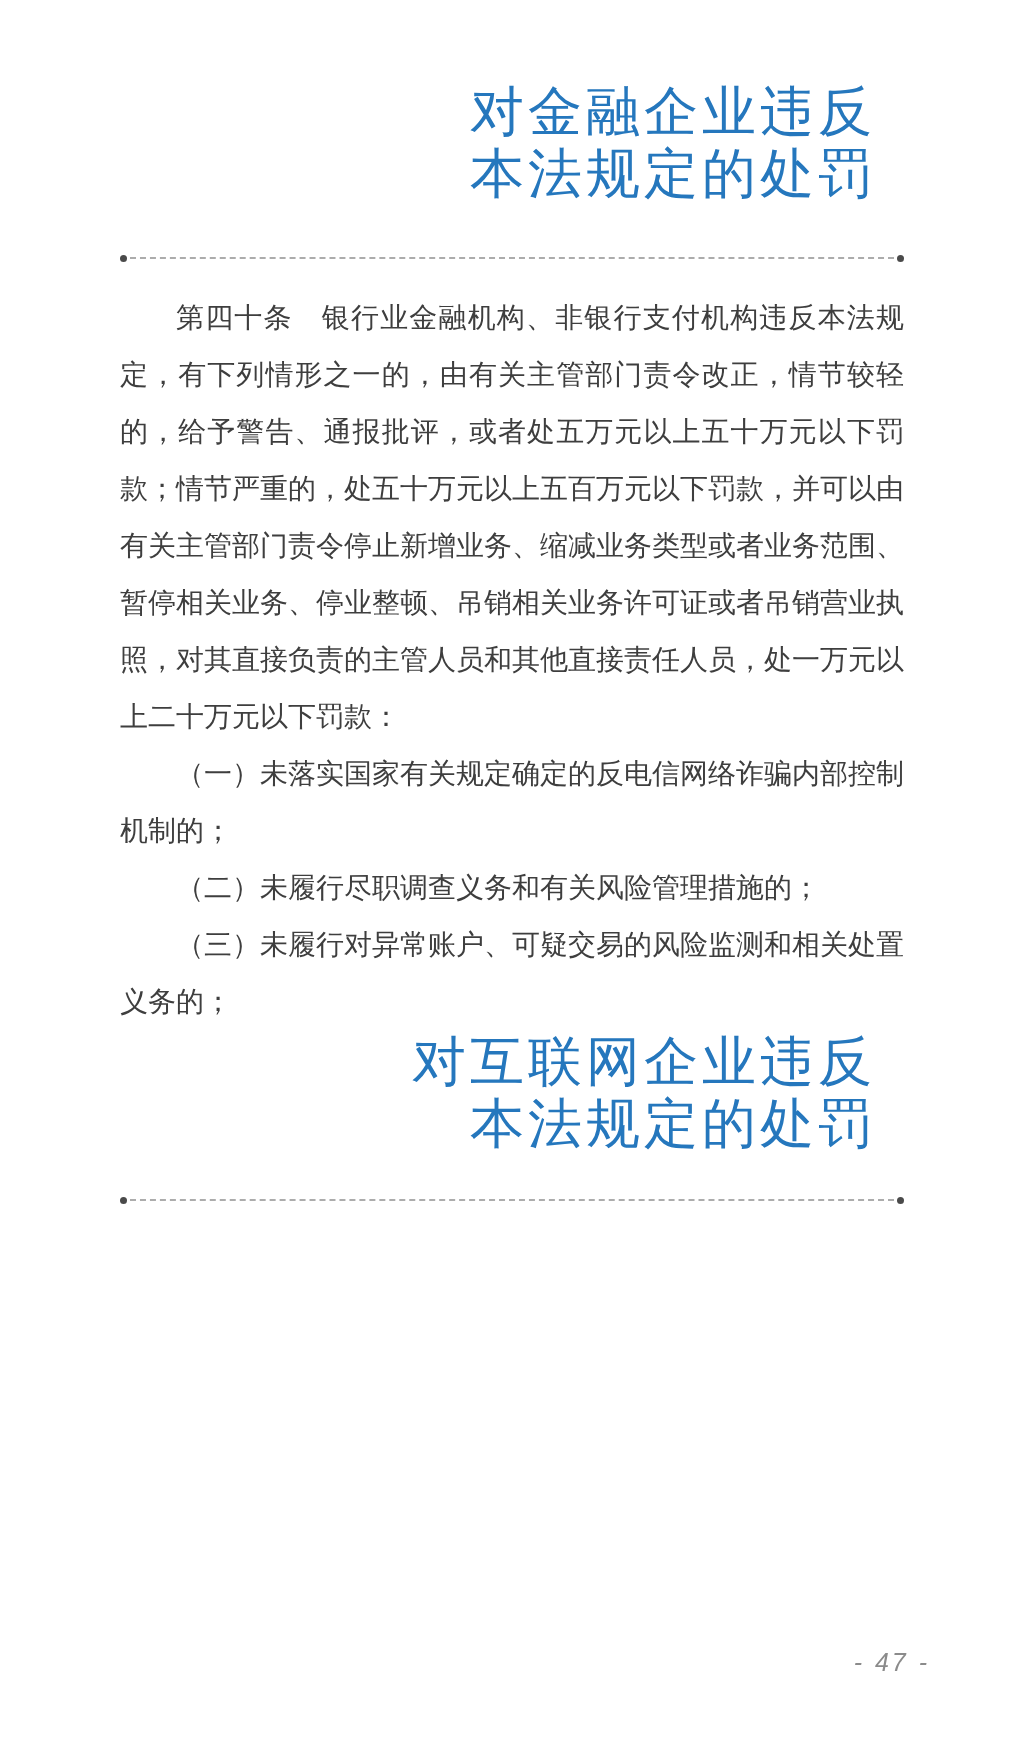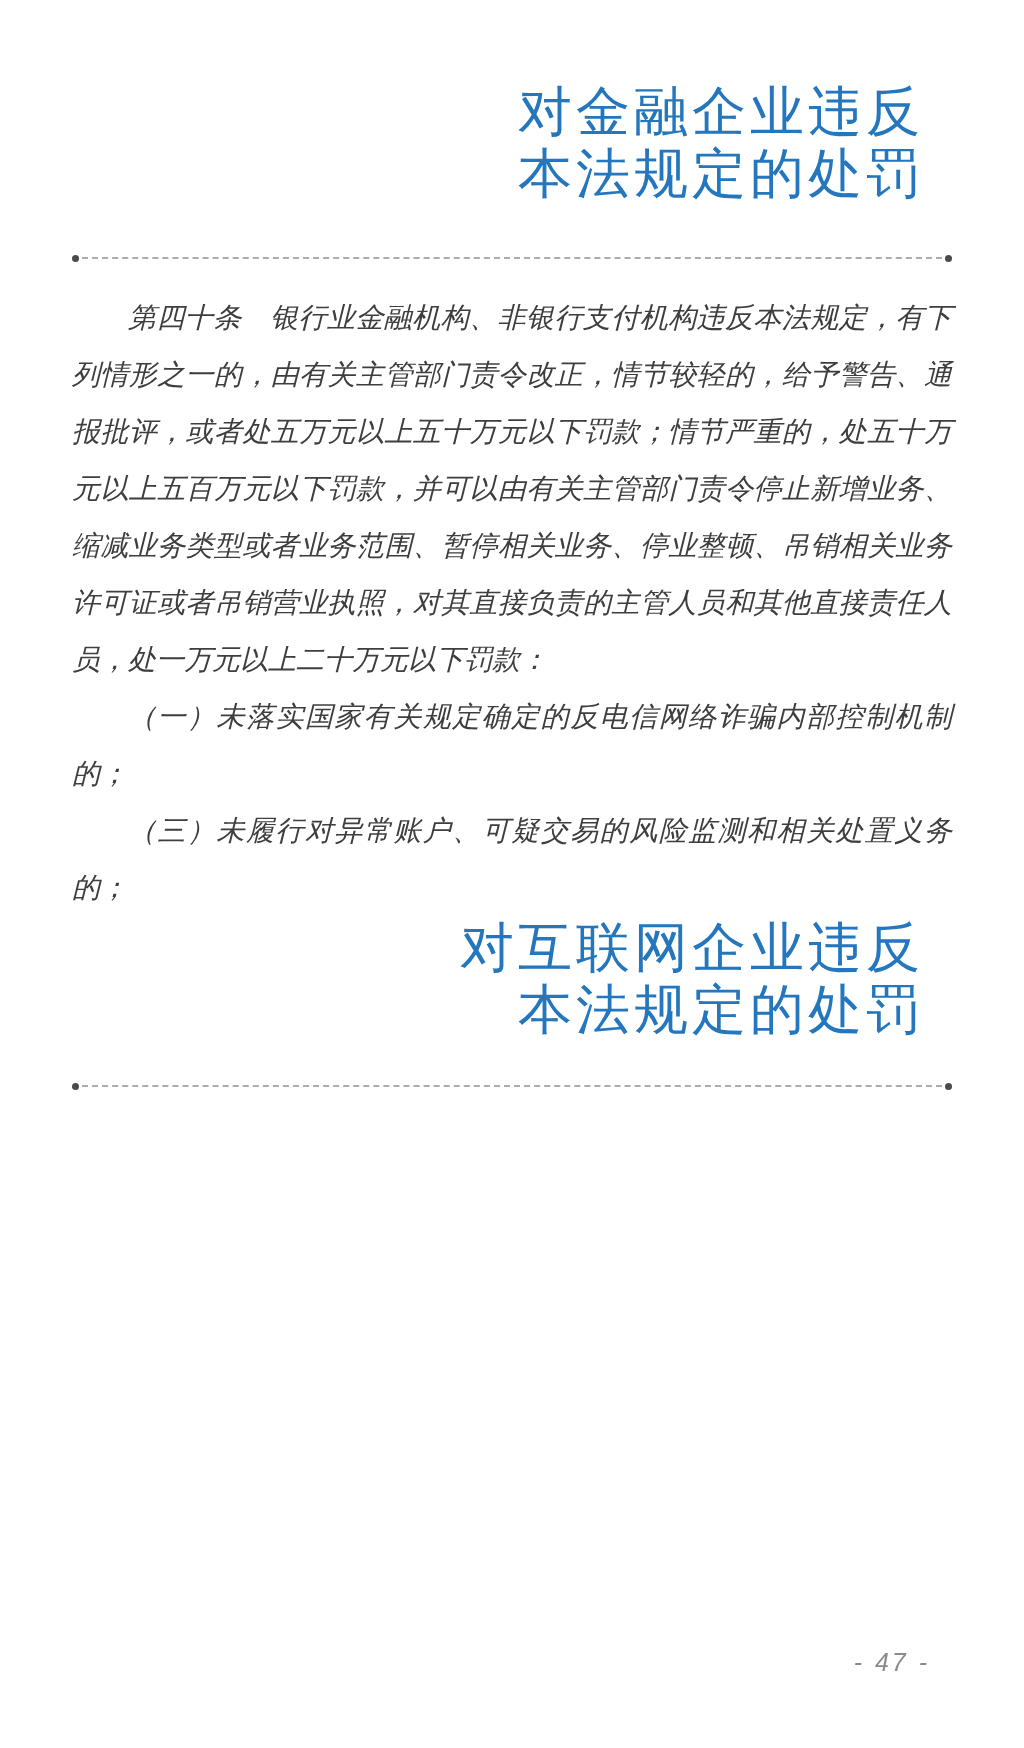--- a/index.html
+++ b/index.html
@@ -10,21 +10,21 @@
   body {
     width: 1024px;
     height: 1748px;
     font-family: "Liberation Sans", sans-serif;
   }
   .page {
     position: relative;
     width: 1024px;
     height: 1748px;
     box-sizing: border-box;
-    padding: 0 72px;
+    padding: 0 120px;
     overflow: hidden;
     background: #ffffff;
   }
   .heading {
     margin: 0;
     padding-right: 28px;
     text-align: right;
     color: var(--accent, #2577BD);
     font-size: 54px;
     line-height: 62px;
@@ -60,21 +60,20 @@
     margin-top: 27px;
     font-size: 28px;
     line-height: 57px;
     color: var(--ink, #3E3E3E);
     text-align: justify;
   }
   .section-2 .body { margin-top: 32px; }
   .body p {
     margin: 0;
     text-indent: 2em;
-    font-style: italic;
   }
 
   .page-number {
     position: absolute;
     top: 1648px;
     right: 94px;
     font-size: 25px;
     letter-spacing: 3px;
     color: var(--pagenum, #8B8B8B);
     white-space: nowrap;
@@ -92,20 +91,21 @@
       <span class="hline">本法规定的处罚</span>
     </h1>
     <div class="divider">
       <span class="dot"></span>
       <span class="dash-line"></span>
       <span class="dot"></span>
     </div>
     <div class="body">
       <p>第四十条　银行业金融机构、非银行支付机构违反本法规定，有下列情形之一的，由有关主管部门责令改正，情节较轻的，给予警告、通报批评，或者处五万元以上五十万元以下罚款；情节严重的，处五十万元以上五百万元以下罚款，并可以由有关主管部门责令停止新增业务、缩减业务类型或者业务范围、暂停相关业务、停业整顿、吊销相关业务许可证或者吊销营业执照，对其直接负责的主管人员和其他直接责任人员，处一万元以上二十万元以下罚款：</p>
       <p>（一）未落实国家有关规定确定的反电信网络诈骗内部控制机制的；</p>
+      <p>（二）未履行尽职调查义务和有关风险管理措施的；</p>
       <p>（三）未履行对异常账户、可疑交易的风险监测和相关处置义务的；</p>
     </div>
   </section>
 
   <section class="section-2">
     <h1 class="heading">
       <span class="hline">对互联网企业违反</span>
       <span class="hline">本法规定的处罚</span>
     </h1>
     <div class="divider">

